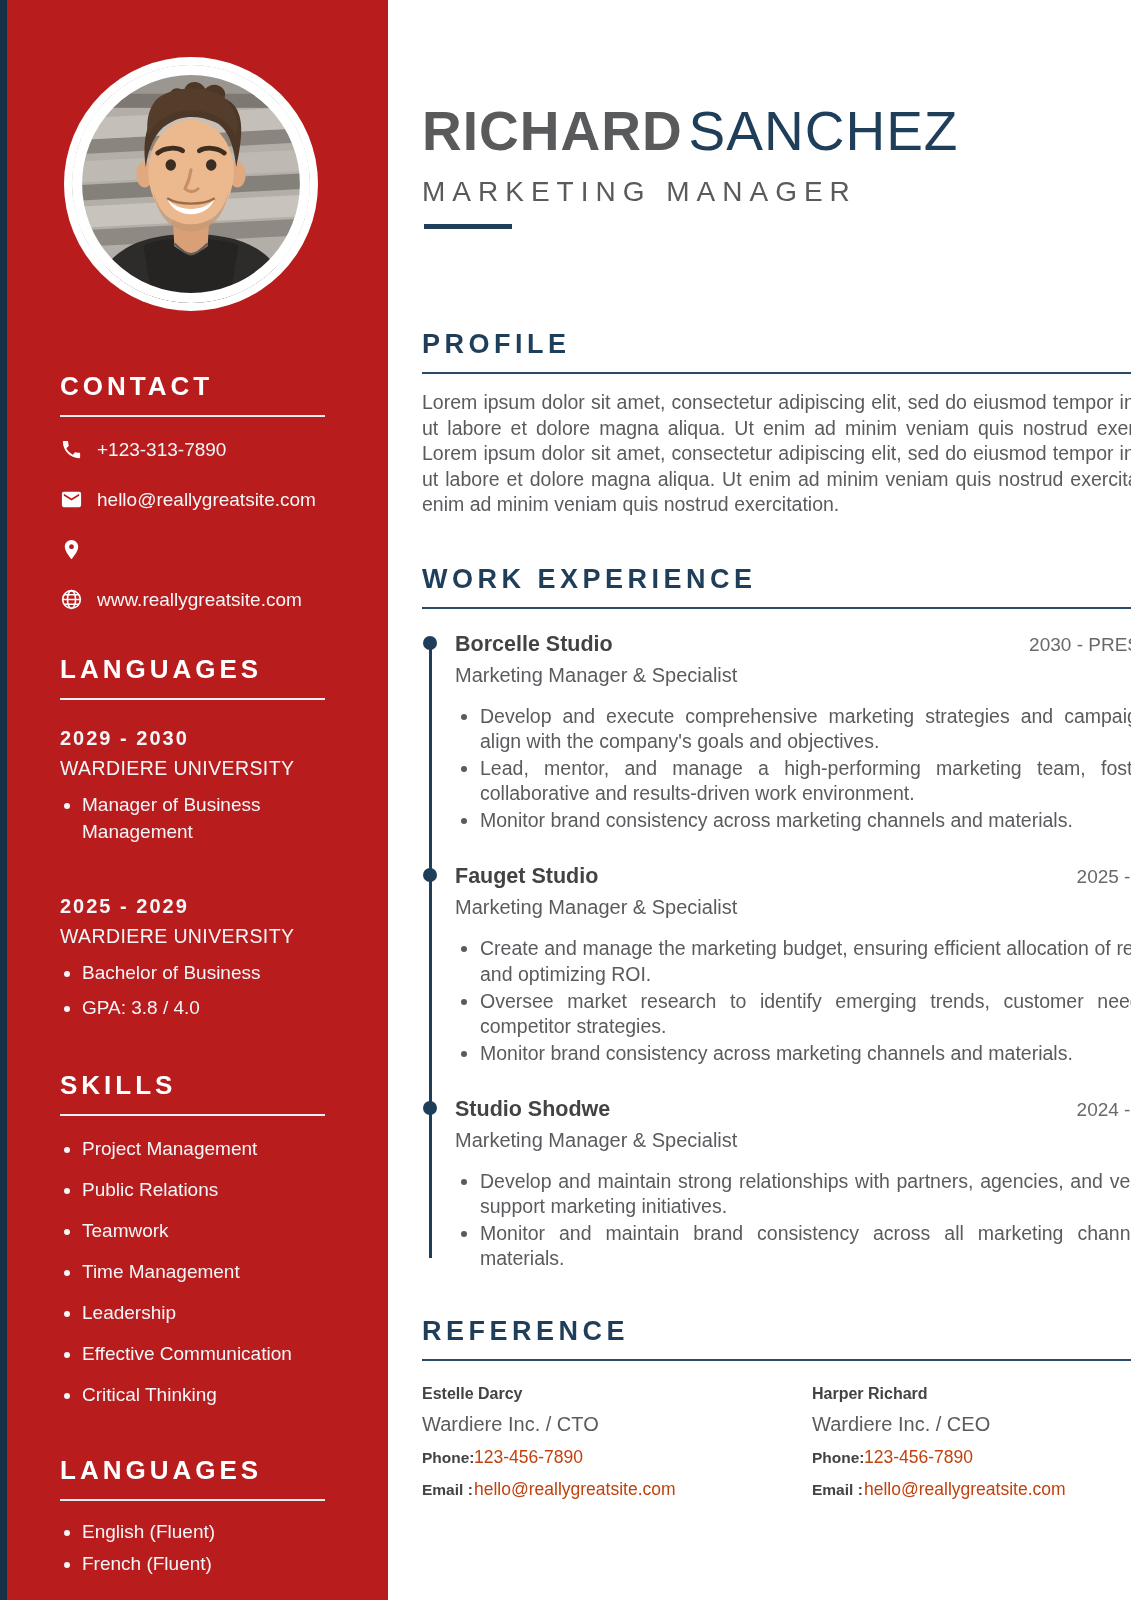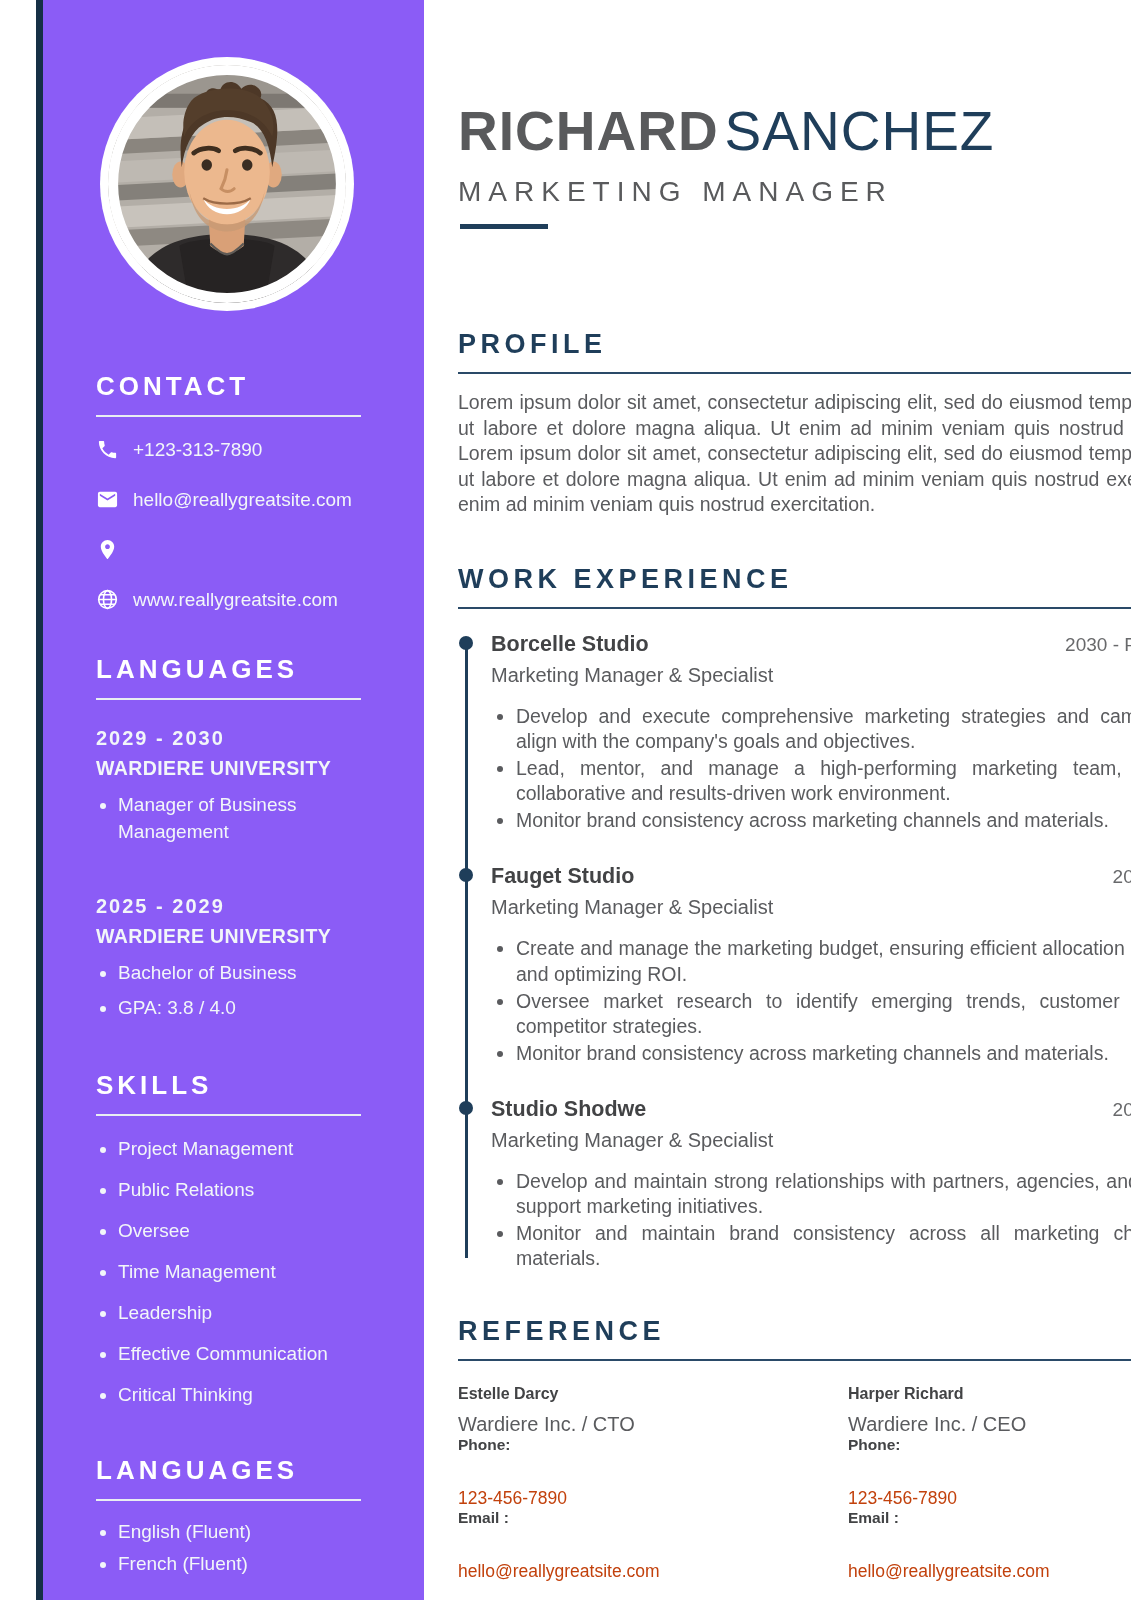--- a/index.html
+++ b/index.html
@@ -8,25 +8,24 @@
     width: 1131px; height: 1600px;
     font-family: "Liberation Sans", "DejaVu Sans", sans-serif;
     position: relative;
     overflow: hidden;
   }
   .page { display: flex; width: 1131px; height: 1600px; background: #ffffff; }
 
   
   .sidebar {
     width: 388px; height: 1600px; flex: 0 0 388px;
-    background: #8b5cf6;
+    background: #b91c1c;
     color: #f2f6f9;
     padding: 0 63px 0 60px;
     position: relative;
-    margin-left: 36px;
   }
   .sidebar::before { 
     content: ""; position: absolute; left: 0; top: 0; bottom: 0; width: 7px;
     background: #163045;
   }
   .photo-wrap {
     width: 254px; height: 254px; border-radius: 50%;
     margin: 57px auto 0 auto;
     background: #ffffff;
     padding: 8px;
@@ -43,21 +42,21 @@
   .contact-list { list-style: none; margin-top: 21px; }
   .contact-list li { display: flex; align-items: center; margin-bottom: 27px; }
   .contact-list .cicon { width: 23px; height: 23px; flex: 0 0 23px; margin-right: 14px; display: inline-flex; }
   .contact-list .cicon svg { width: 23px; height: 23px; }
   .contact-text { font-size: 19px; color: #f2f6f9; }
 
   .edu-section { margin-top: 43px; }
   .edu-entry { margin-top: 27px; }
   .edu-entry.second { margin-top: 49px; }
   .edu-years { font-size: 20px; font-weight: bold; letter-spacing: 2px; }
-  .edu-school { font-size: 19.5px; font-weight: bold; margin-top: 7px; letter-spacing: 0.4px; }
+  .edu-school { font-size: 19.5px; font-weight: normal; margin-top: 7px; letter-spacing: 0.4px; }
   .side-ul { list-style: disc outside; padding-left: 22px; margin-top: 12px; }
   .side-ul li { font-size: 19px; line-height: 1.42; margin-bottom: 8px; }
 
   .skills-section { margin-top: 48px; }
   .skills-section .side-ul { margin-top: 20px; }
   .skills-section .side-ul li { margin-bottom: 14px; }
 
   .lang-section { margin-top: 46px; }
   .lang-section .side-ul { margin-top: 18px; }
   .lang-section .side-ul li { margin-bottom: 5px; }
@@ -102,21 +101,21 @@
   .job-dates { position: absolute; right: 24px; top: 2px; font-size: 19px; color: #68696b; }
   .role { font-size: 20px; color: #5a5b5e; margin-top: 7px; }
   .job ul { list-style: disc outside; padding-left: 25px; margin-top: 17px; }
   .job ul li { font-size: 19.5px; line-height: 1.29; text-align: justify; color: #5a5b5e; margin-bottom: 2px; }
 
   .ref-section { margin-top: 44px; }
   .ref-grid { display: flex; margin-top: 24px; }
   .ref { width: 390px; flex: 0 0 390px; }
   .ref-name { font-size: 16px; font-weight: bold; color: #424345; }
   .ref-company { font-size: 20px; color: #5a5b5e; margin-top: 10px; }
-  .ref-row { display: flex; align-items: baseline; flex-direction: column; }
+  .ref-row { display: flex; margin-top: 11px; align-items: baseline; }
   .ref-label { font-size: 15.5px; font-weight: bold; color: #424345; width: 52px; flex: 0 0 52px; }
   .ref-value { font-size: 17.5px; color: #c2410c; }
 </style>
 </head>
 <body>
 
 <div class="page">
 
   <aside class="sidebar">
 
@@ -229,21 +228,21 @@
           <li>GPA: 3.8 / 4.0</li>
         </ul>
       </div>
     </section>
 
     <section class="side-section skills-section">
       <h2 class="side-h2">SKILLS</h2>
       <ul class="side-ul">
         <li>Project Management</li>
         <li>Public Relations</li>
-        <li>Oversee</li>
+        <li>Teamwork</li>
         <li>Time Management</li>
         <li>Leadership</li>
         <li>Effective Communication</li>
         <li>Critical Thinking</li>
       </ul>
     </section>
 
     <section class="side-section lang-section">
       <h2 class="side-h2">LANGUAGES</h2>
       <ul class="side-ul">

